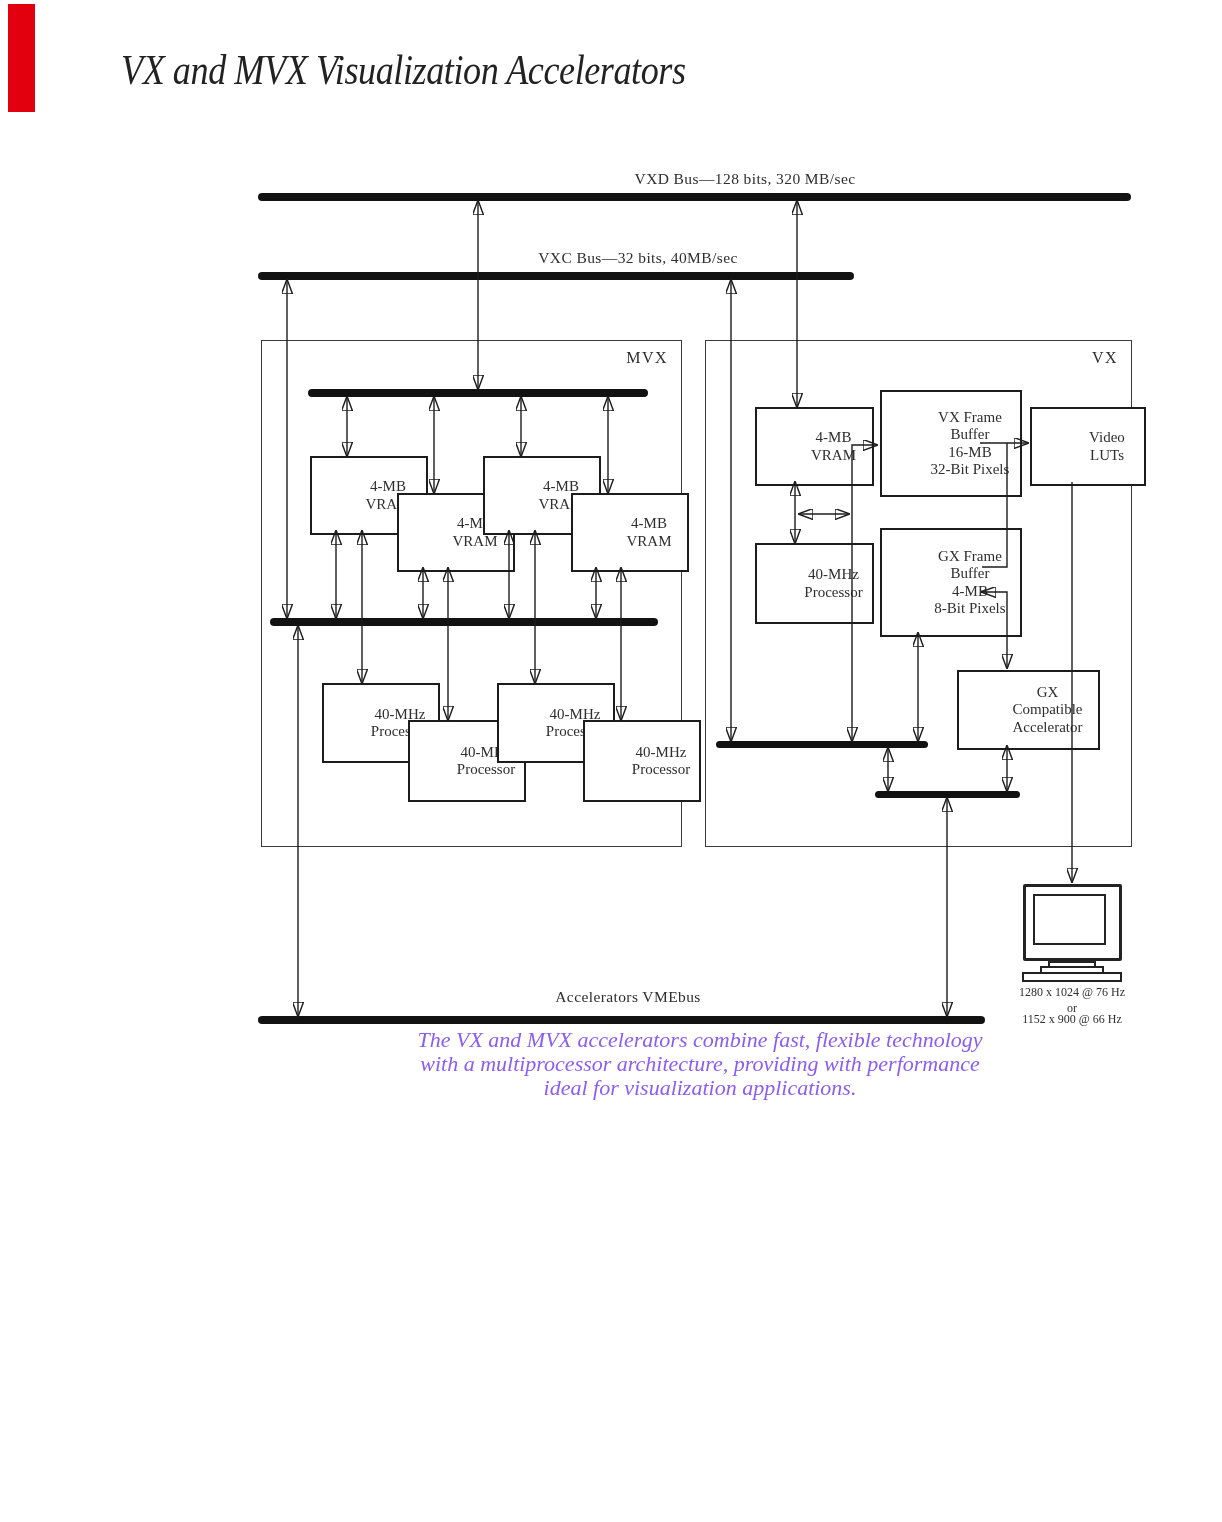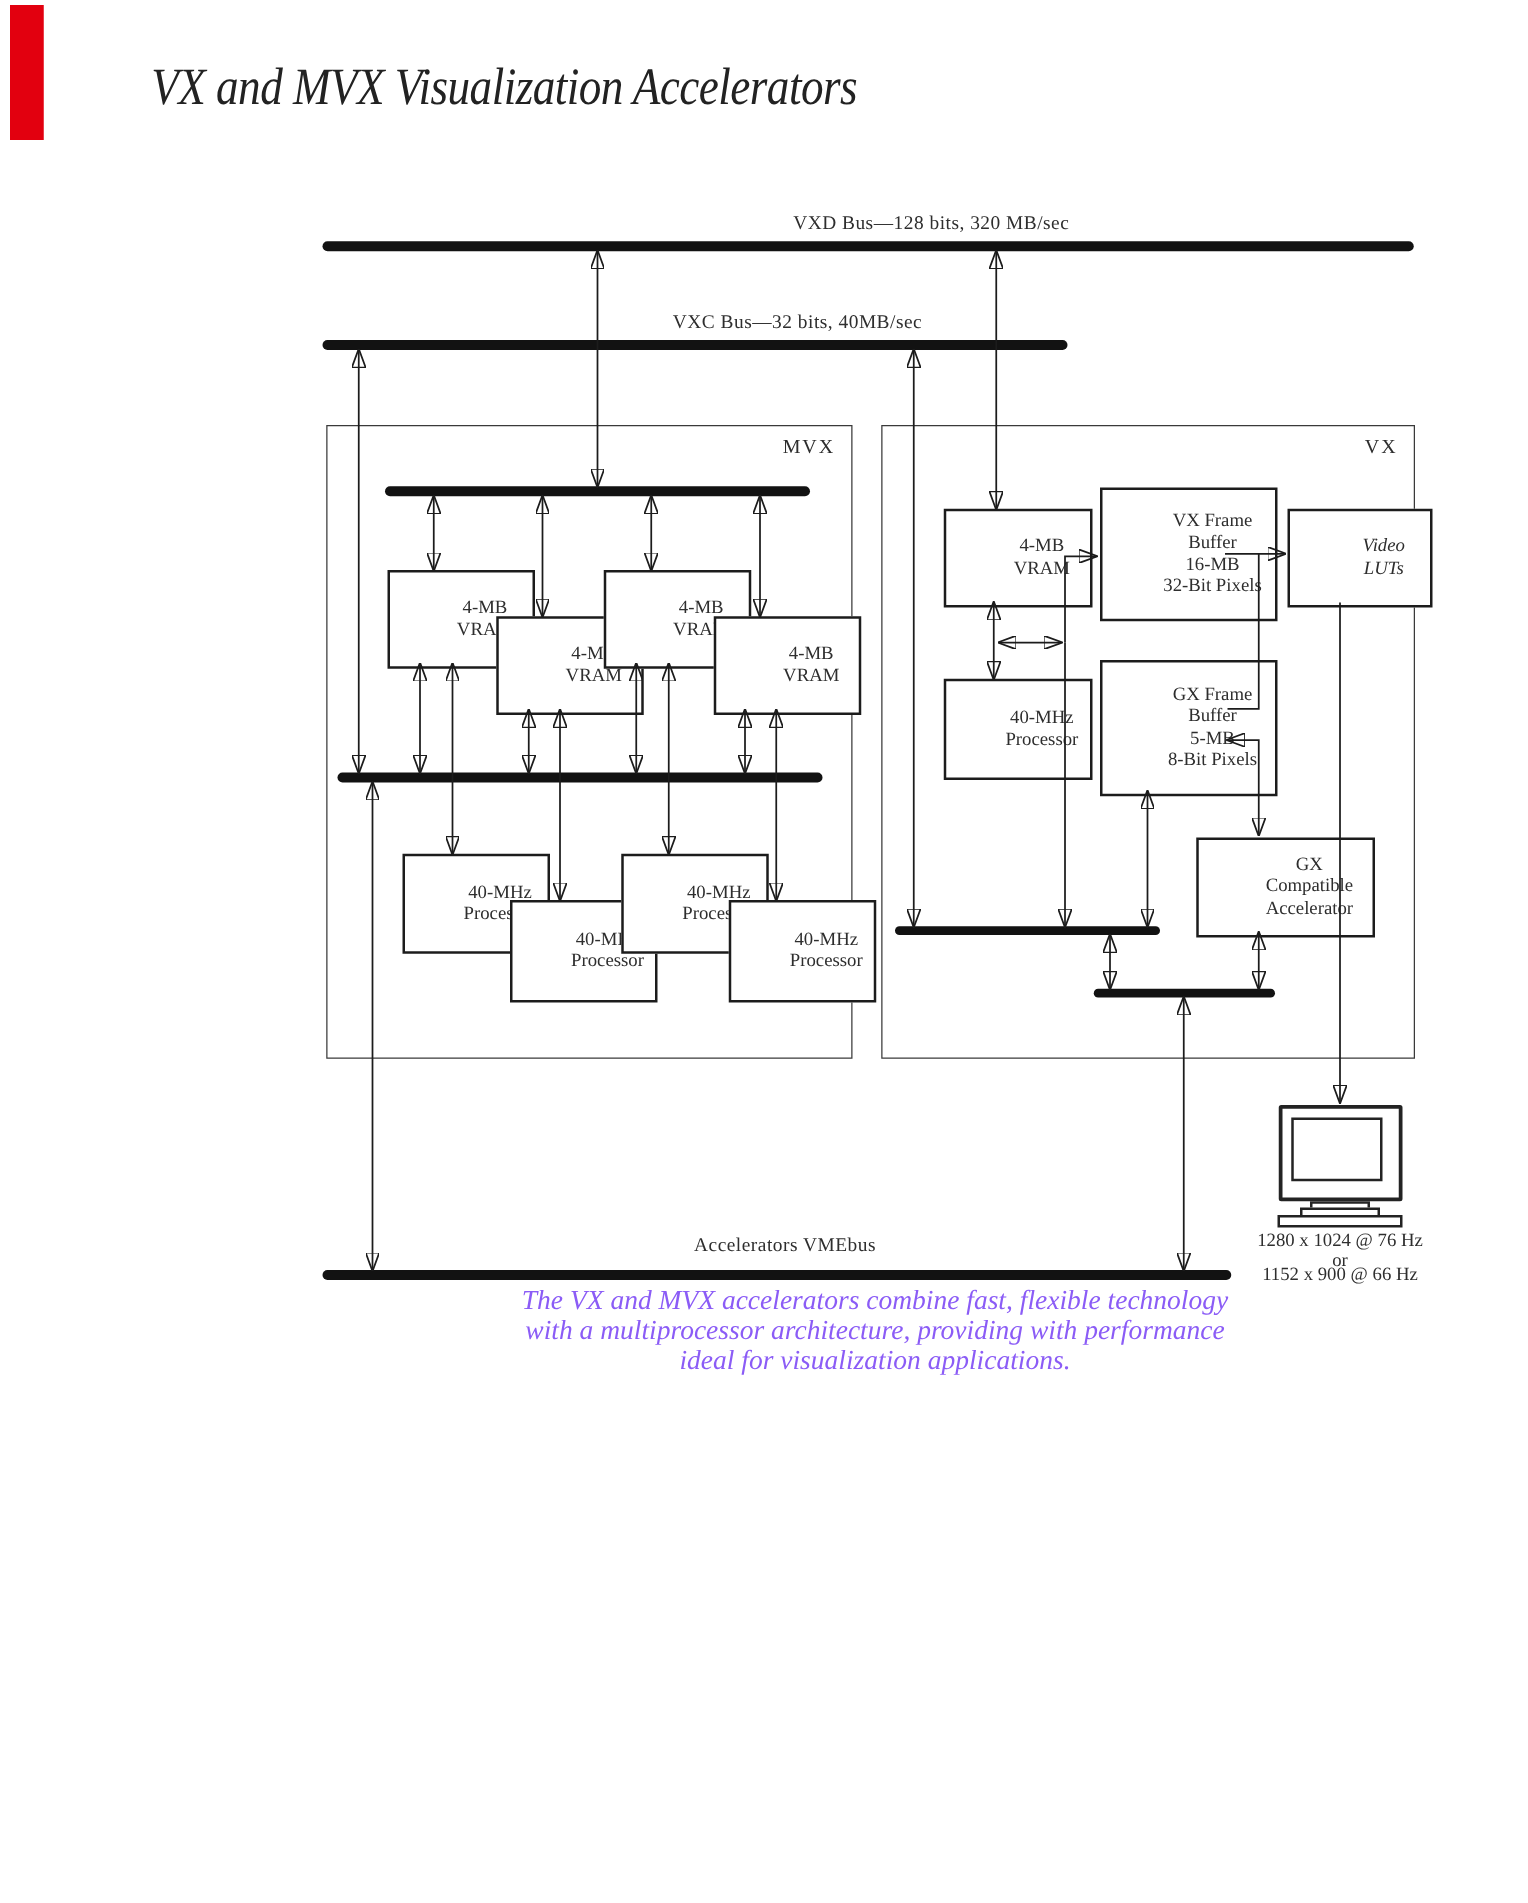--- a/index.html
+++ b/index.html
@@ -59,35 +59,35 @@
   #mvx-vram-2{left:397px;top:493px;width:76px;height:75px;}
   #mvx-vram-3{left:483px;top:456px;width:76px;height:75px;}
   #mvx-vram-4{left:571px;top:493px;width:76px;height:75px;}
   #mvx-proc-1{left:322px;top:683px;width:76px;height:76px;}
   #mvx-proc-2{left:408px;top:720px;width:76px;height:78px;}
   #mvx-proc-3{left:497px;top:683px;width:76px;height:76px;}
   #mvx-proc-4{left:583px;top:720px;width:76px;height:78px;}
   
   #vx-vram{left:755px;top:407px;width:77px;height:75px;}
   #vx-fb{left:880px;top:390px;width:100px;height:103px;}
-  #vx-luts{left:1030px;top:407px;width:74px;height:75px;font-style:italic;}
+  #vx-luts{left:1030px;top:407px;width:74px;height:75px;}
   #vx-proc{left:755px;top:543px;width:77px;height:77px;}
   #gx-fb{left:880px;top:528px;width:100px;height:105px;}
   #gx-accel{left:957px;top:670px;width:101px;height:76px;}
   
   #wires{left:0;top:0;width:1222px;height:1522px;z-index:5;pointer-events:none;}
   #wires path{stroke:#1c1c1c;stroke-width:1.4;fill:none;}
   
   #monitor{left:1022px;top:884px;width:101px;height:97px;z-index:2;}
   #monitor .shell{position:absolute;left:1px;top:0;width:93px;height:71px;border:3px solid #232323;border-radius:2px;background:#fff;}
   #monitor .screen{position:absolute;left:11px;top:10px;width:69px;height:47px;border:2px solid #232323;background:#fff;}
   #monitor .neck{position:absolute;left:26px;top:77px;width:44px;height:5px;border:2px solid #232323;background:#fff;}
   #monitor .tab{position:absolute;left:18px;top:82px;width:60px;height:5px;border:2px solid #232323;background:#fff;}
   #monitor .base{position:absolute;left:0px;top:88px;width:96px;height:6px;border:2px solid #232323;background:#fff;}
-  .mon-label{font-size:15px;color:#2e2e2e;transform:translateX(-50%);white-space:nowrap;z-index:4;}
+  .mon-label{font-size:12px;color:#2e2e2e;transform:translateX(-50%);white-space:nowrap;z-index:4;}
   #mon-line1{left:1072px;top:985px;}
   #mon-line2{left:1072px;top:1001px;}
   #mon-line3{left:1072px;top:1012px;}
   
   #caption{
     left:700px;top:1028px;width:660px;
     transform:translateX(-50%);
     font-size:22px;font-style:italic;line-height:1.1;
     text-align:center;color:#8b5cf6;
   }
@@ -143,21 +143,21 @@
   <div id="vx-fb" class="abs cbox">VX Frame
 Buffer
 16-MB
 32-Bit Pixels</div>
   <div id="vx-luts" class="abs cbox">Video
 LUTs</div>
   <div id="vx-proc" class="abs cbox">40-MHz
 Processor</div>
   <div id="gx-fb" class="abs cbox">GX Frame
 Buffer
-5-MB
+4-MB
 8-Bit Pixels</div>
   <div id="gx-accel" class="abs cbox">GX
 Compatible
 Accelerator</div>
 
   <svg id="wires" class="abs" viewBox="0 0 1222 1522" xmlns="http://www.w3.org/2000/svg">
     <defs>
       <marker id="ah" viewBox="0 0 15 11" refX="14" refY="5.5" markerWidth="15" markerHeight="11" markerUnits="userSpaceOnUse" orient="auto-start-reverse">
         <path d="M0 0 L15 5.5 L0 11 Z" fill="#1c1c1c" stroke="none"></path>
       </marker>

